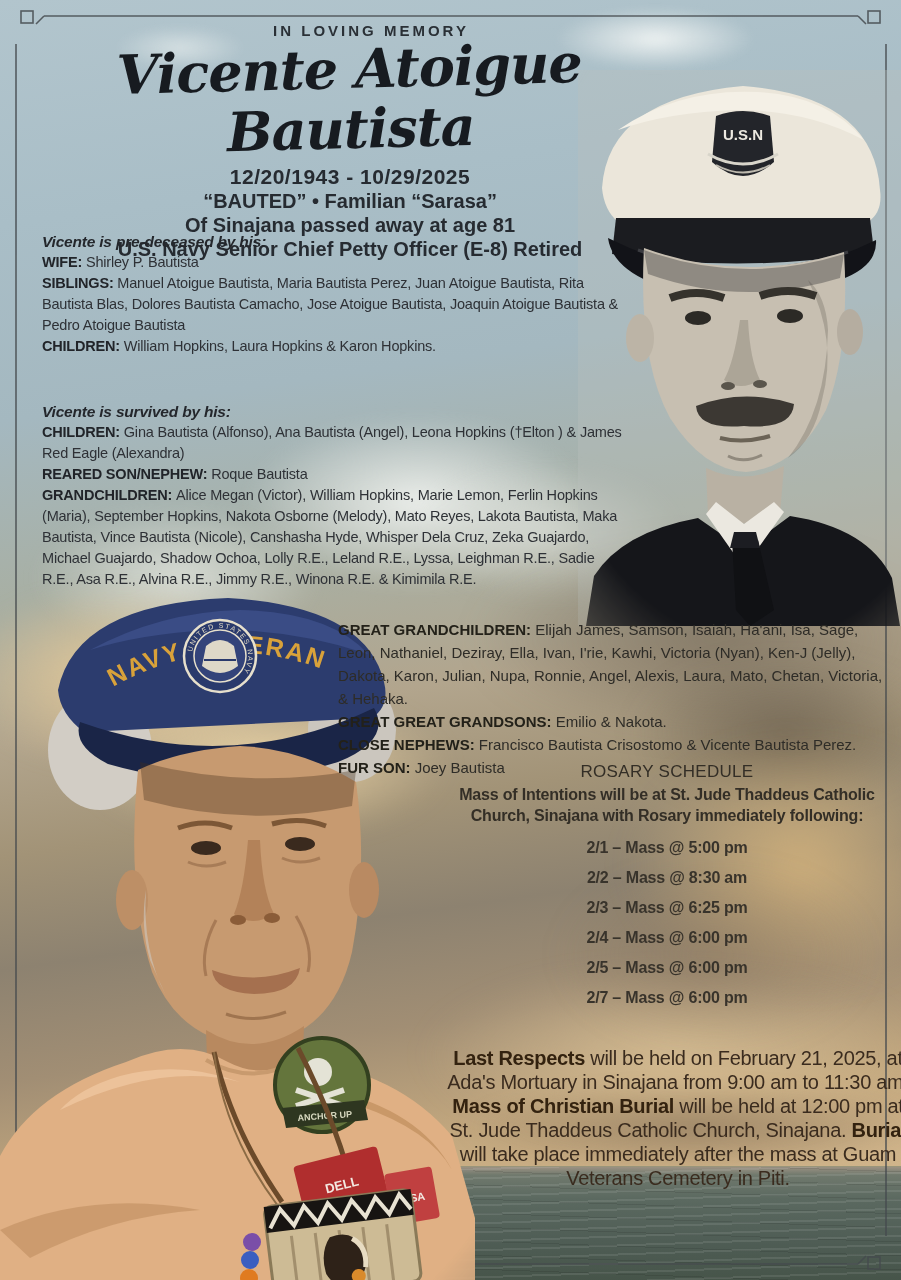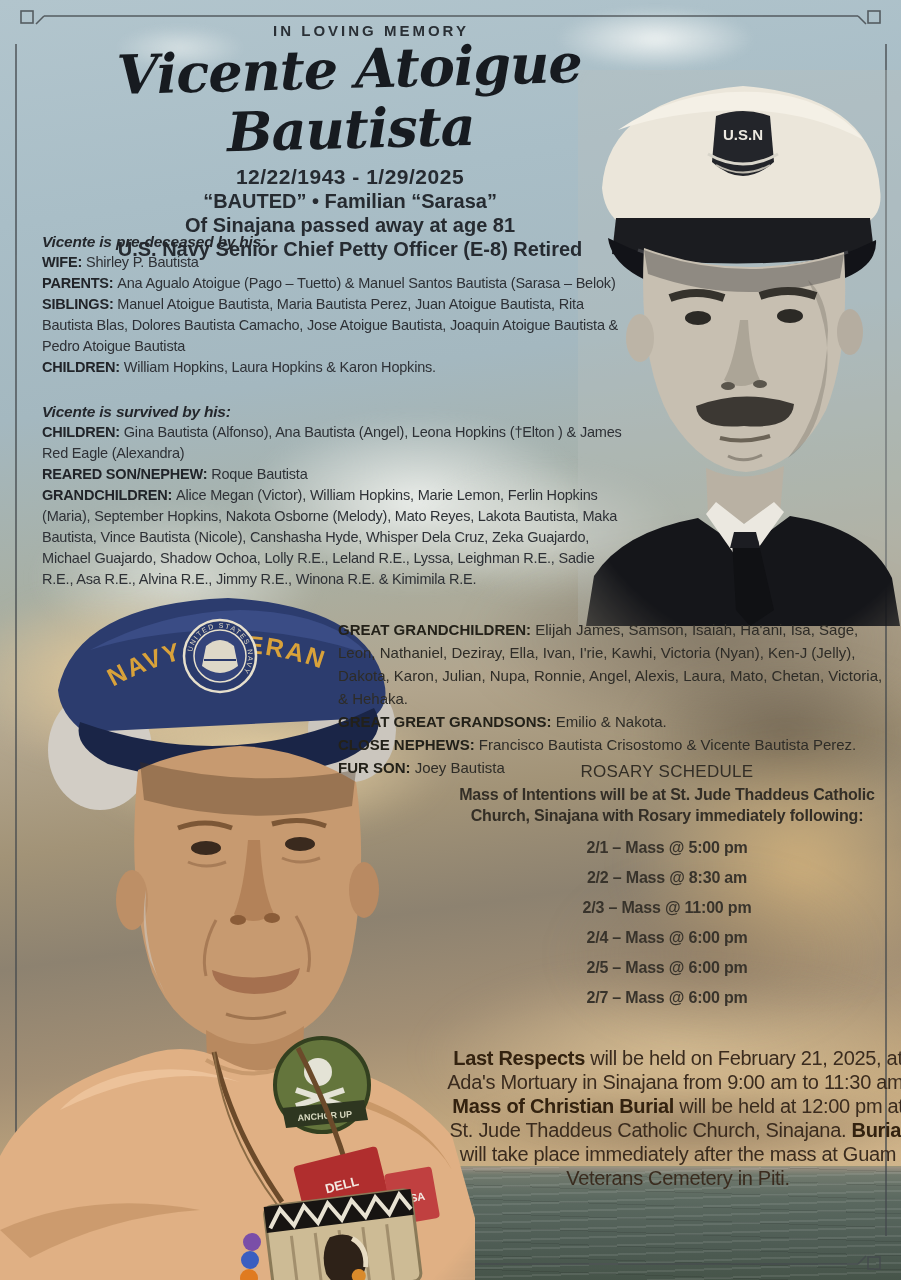--- a/index.html
+++ b/index.html
@@ -231,31 +231,30 @@
     </g>
 
     <circle cx="252" cy="652" r="9" fill="#7a4ea8"></circle>
     <circle cx="250" cy="670" r="9" fill="#3a5ec0"></circle>
     <circle cx="249" cy="688" r="9" fill="#e07b20"></circle>
   </svg>
 
   <div class="txt header">
     <div class="memory">IN LOVING MEMORY</div>
     <div class="name">Vicente Atoigue Bautista</div>
-    <div class="dates">12/22/1943 - 1/29/2025</div>
+    <div class="dates">12/20/1943 - 10/29/2025</div>
     <div class="sub">“BAUTED”  •   Familian “Sarasa”</div>
     <div class="sub">Of Sinajana passed away at age 81</div>
     <div class="sub">U.S. Navy Senior Chief Petty Officer (E-8) Retired</div>
   </div>
 
   <div class="txt fam pre">
     <div class="heading">Vicente is pre-deceased by his:</div>
     <div>
         <div class="entry"><span class="lbl">WIFE: </span><span class="val">Shirley P. Bautista</span></div>
-        <div class="entry"><span class="lbl">PARENTS: </span><span class="val">Ana Agualo Atoigue (Pago – Tuetto) &amp; Manuel Santos Bautista (Sarasa – Belok)</span></div>
         <div class="entry"><span class="lbl">SIBLINGS: </span><span class="val">Manuel Atoigue Bautista, Maria Bautista Perez, Juan Atoigue Bautista, Rita Bautista Blas, Dolores Bautista Camacho, Jose Atoigue Bautista, Joaquin Atoigue Bautista &amp; Pedro Atoigue Bautista</span></div>
         <div class="entry"><span class="lbl">CHILDREN: </span><span class="val">William Hopkins, Laura Hopkins &amp; Karon Hopkins.</span></div>
       </div>
   </div>
 
   <div class="txt fam sur">
     <div class="heading">Vicente is survived by his:</div>
     <div>
         <div class="entry"><span class="lbl">CHILDREN: </span><span class="val">Gina Bautista (Alfonso), Ana Bautista (Angel), Leona Hopkins (†Elton ) &amp; James Red Eagle (Alexandra)</span></div>
         <div class="entry"><span class="lbl">REARED SON/NEPHEW: </span><span class="val">Roque Bautista</span></div>
@@ -276,21 +275,21 @@
     <div class="title">ROSARY SCHEDULE</div>
     <div class="intro">Mass of Intentions will be at St. Jude Thaddeus Catholic Church, Sinajana with Rosary immediately following:</div>
     <div>
         <div class="sched-item">
           <div>2/1 – Mass @ 5:00 pm</div>
         </div>
         <div class="sched-item">
           <div>2/2 – Mass @ 8:30 am</div>
         </div>
         <div class="sched-item">
-          <div>2/3 – Mass @ 11:00 pm</div>
+          <div>2/3 – Mass @ 6:25 pm</div>
         </div>
         <div class="sched-item">
           <div>2/4 – Mass @ 6:00 pm</div>
         </div>
         <div class="sched-item">
           <div>2/5 – Mass @ 6:00 pm</div>
         </div>
         <div class="sched-item">
           <div>2/7 – Mass @ 6:00 pm</div>
         </div>

